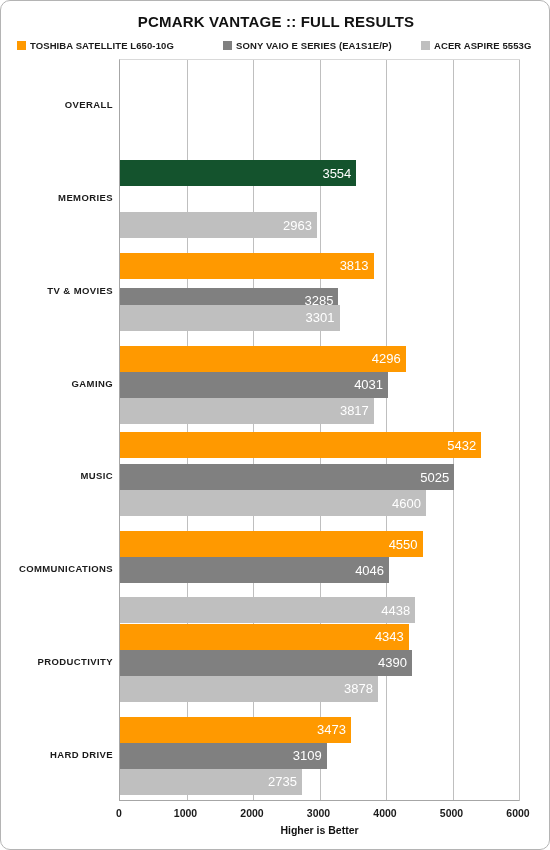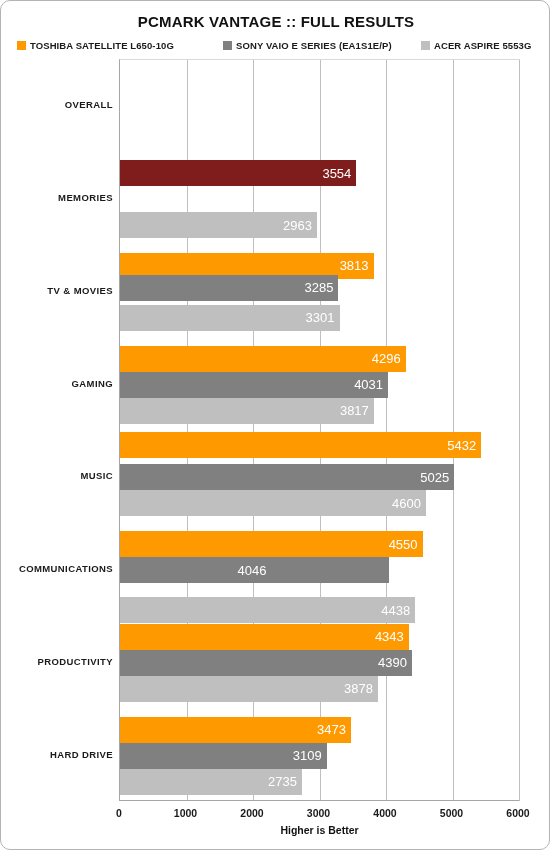--- a/index.html
+++ b/index.html
@@ -155,37 +155,37 @@
 
   <div id="plot">
       <div class="gridline" style="left: 66.5px;"></div>
       <div class="gridline" style="left: 133px;"></div>
       <div class="gridline" style="left: 199.5px;"></div>
       <div class="gridline" style="left: 266px;"></div>
       <div class="gridline" style="left: 332.5px;"></div>
       <div class="gridline" style="left: 399px;"></div>
       <div class="group" style="top: 92.75px; height: 92.75px;">
         <div class="bar-row" style="top: 7.375px; width: 399px;">
-          <div class="bar" style="width: 236.341px; background: #7f1d1d;">
+          <div class="bar" style="width: 236.341px; background: #14532d;">
             <span class="bar-value">3554</span>
           </div>
         </div>
         <div class="bar-row" style="top: 59.375px; width: 399px;">
           <div class="bar" style="width: 197.04px; background: rgb(191, 191, 191);">
             <span class="bar-value">2963</span>
           </div>
         </div>
       </div>
       <div class="group" style="top: 185.5px; height: 92.75px;">
         <div class="bar-row" style="top: 7.375px; width: 399px;">
           <div class="bar" style="width: 253.564px; background: rgb(255, 153, 0);">
             <span class="bar-value">3813</span>
           </div>
         </div>
-        <div class="bar-row" style="top: 29px; width: 399px; padding-left: 16px;">
+        <div class="bar-row" style="top: 42px; width: 399px; padding-left: 16px;">
           <div class="bar" style="width: 218.452px; background: rgb(128, 128, 128);">
             <span class="bar-value">3285</span>
           </div>
         </div>
         <div class="bar-row" style="top: 59.375px; width: 399px;">
           <div class="bar" style="width: 219.517px; background: rgb(191, 191, 191);">
             <span class="bar-value">3301</span>
           </div>
         </div>
       </div>
@@ -223,21 +223,21 @@
           </div>
         </div>
       </div>
       <div class="group" style="top: 463.75px; height: 92.75px;">
         <div class="bar-row" style="top: 7.375px; width: 399px;">
           <div class="bar" style="width: 302.575px; background: rgb(255, 153, 0);">
             <span class="bar-value">4550</span>
           </div>
         </div>
         <div class="bar-row" style="top: 33.375px; width: 399px;">
-          <div class="bar" style="width: 269.059px; background: rgb(128, 128, 128); justify-content: center;">
+          <div class="bar" style="width: 269.059px; background: rgb(128, 128, 128);">
             <span class="bar-value">4046</span>
           </div>
         </div>
         <div class="bar-row" style="top: 59.375px; width: 399px; margin-top: 14px;">
           <div class="bar" style="width: 295.127px; background: rgb(191, 191, 191);">
             <span class="bar-value">4438</span>
           </div>
         </div>
       </div>
       <div class="group" style="top: 556.5px; height: 92.75px;">

